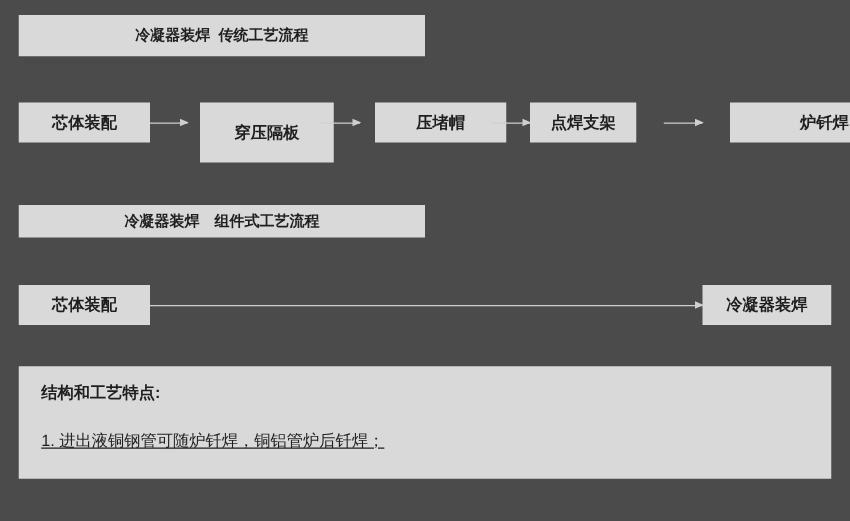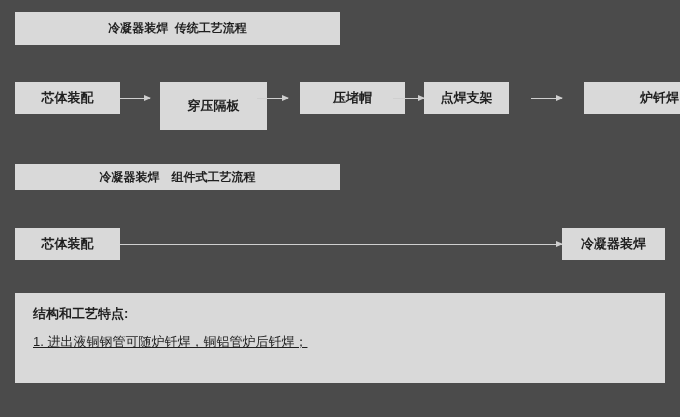--- a/index.html
+++ b/index.html
@@ -53,21 +53,21 @@
   .notes-box {
     position: absolute;
     background: #d9d9d9;
     color: #1f1f1f;
     box-sizing: border-box;
     padding: 12px 18px;
     font-size: 13px;
   }
   .notes-title {
     font-weight: bold;
-    margin-bottom: 10px;
+    margin-bottom: 21px;
   }
   .notes-line {
     margin-bottom: 9px;
     font-weight: normal;
     text-decoration: underline;
   }
 </style>
 </head>
 <body>
 

